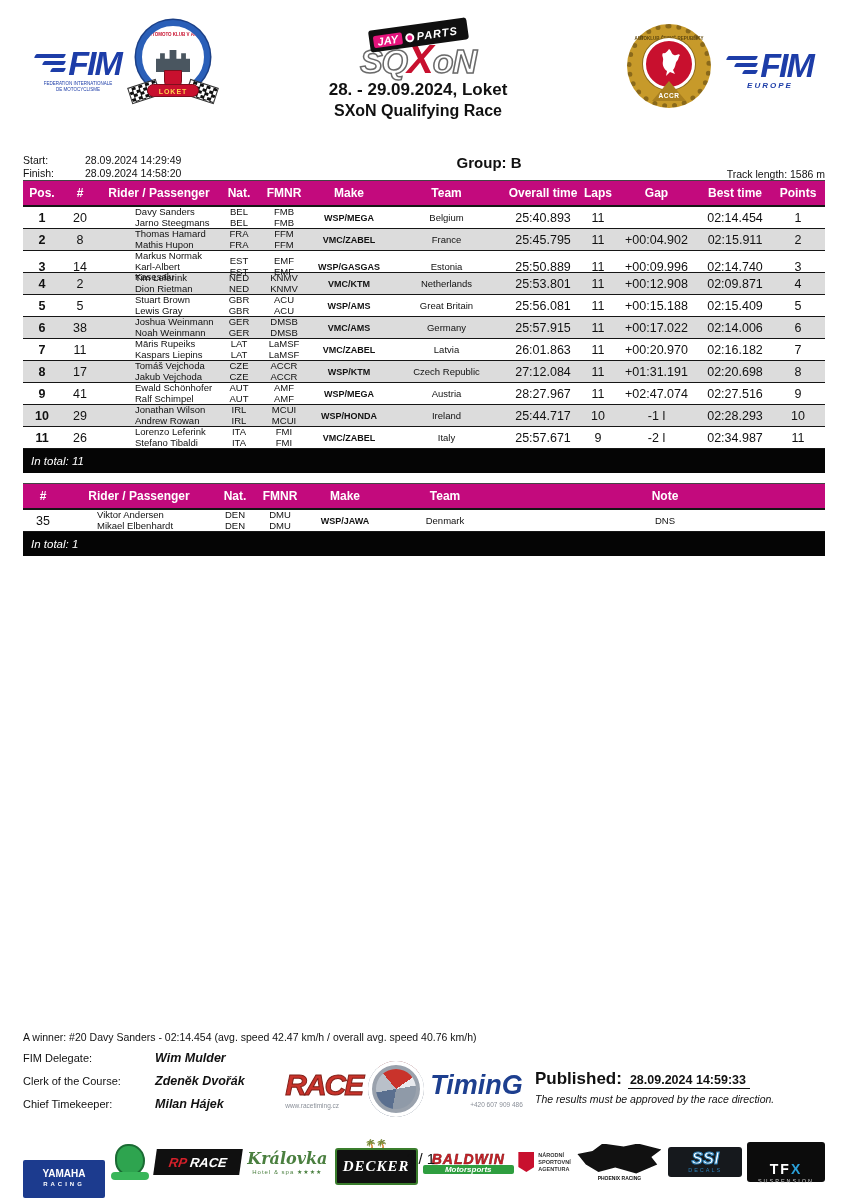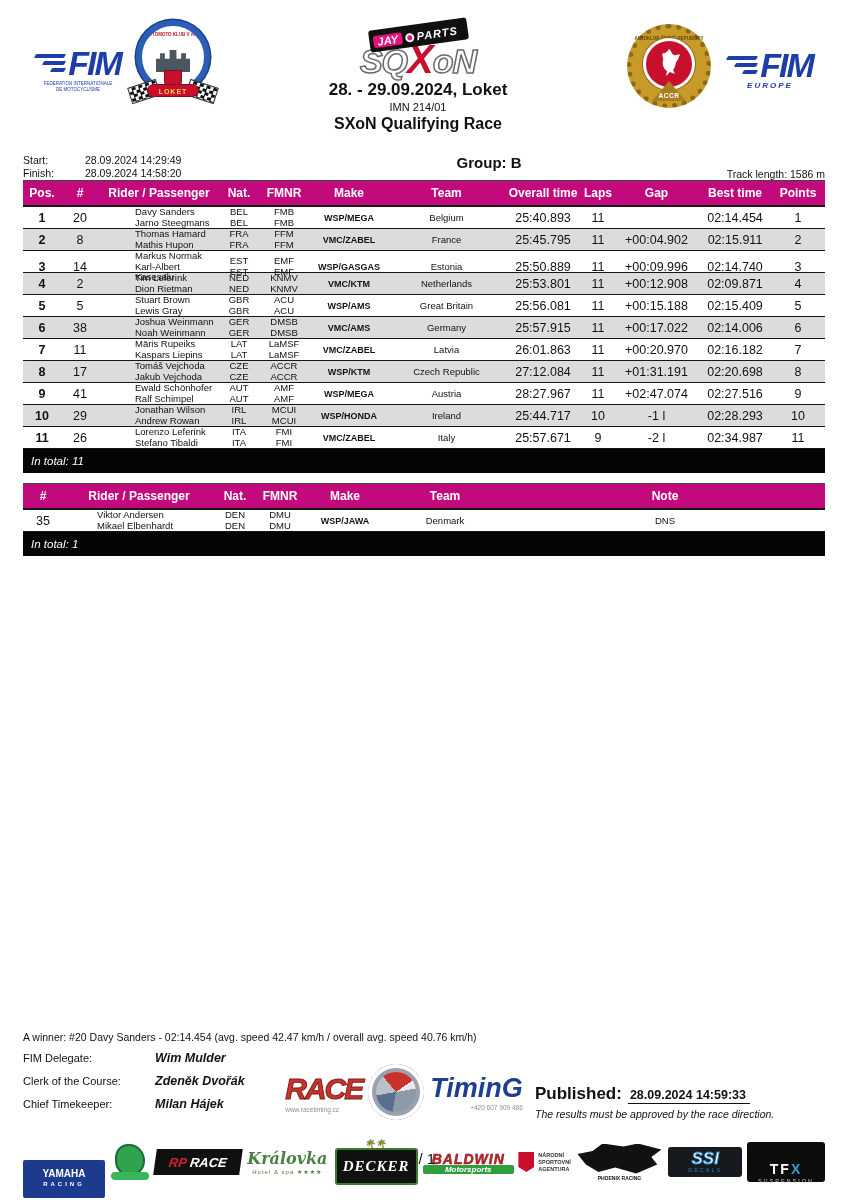--- a/index.html
+++ b/index.html
@@ -78,21 +78,21 @@
   .c.make { font-size:9px; font-weight:bold; }
   .c.team { font-size:9.5px; }
   .c.note { font-size:9.5px; }
   .totalbar { height:24px; background:#050505; color:#fff; font-style:italic; font-size:11.5px;
       display:flex; align-items:center; padding-left:8px; }
   .t2 { margin-top:10px; }
 
   
   .footer { margin-top:auto; }
   .winner { font-size:10.5px; margin-bottom:8px; }
-  .officials-row { display:flex; align-items:flex-end; }
+  .officials-row { display:flex; align-items:center; }
   .officials { width:250px; }
   .off-line { display:grid; grid-template-columns:132px auto; margin-bottom:9px; align-items:baseline; }
   .off-label { font-size:11px; }
   .off-value { font-size:12.5px; font-weight:bold; font-style:italic; }
   .rt-logo { flex:1; display:flex; align-items:center; justify-content:center; padding-top:6px; }
   .rt-race { font-size:30px; font-weight:bold; font-style:italic; color:#c9332b; letter-spacing:-2px;
       -webkit-text-stroke:1px #7d1d16; }
   .rt-circle { width:56px; height:56px; border-radius:50%; margin:0 6px;
       background:conic-gradient(from -40deg, #c9332b 0 95deg, #e8eaee 95deg 120deg, #8f9aa8 120deg 230deg, #5a6f8f 230deg 300deg, #b9c0c9 300deg 360deg);
       box-shadow:inset 0 0 0 4px #fff, inset 0 0 0 8px #9aa2ad; }
@@ -175,21 +175,20 @@
     <div class="hdr-center">
       <div class="jp-logo">
         <span class="jp-banner">
           <span class="jp-jay">JAY</span><span class="jp-ring"></span><span class="jp-parts">PARTS</span>
         </span>
         <div class="sqxon">
           <span class="sq">SQ</span><span class="x">X</span><span class="on">oN</span>
         </div>
       </div>
       <div class="evt-date">28. - 29.09.2024, Loket</div>
-      <div class="evt-imn">IMN 214/01</div>
       <div class="evt-title">SXoN Qualifying Race</div>
     </div>
 
     <div class="badge accr">
       <div class="accr-gear">
         <div class="accr-ringtext">AUTOKLUB ČESKÉ REPUBLIKY</div>
         <div class="accr-red">
           <svg width="30" height="34" viewBox="0 0 30 34">
               <path d="M15 2 C18 4 17 7 20 8 C23 9 24 6 26 8 C24 10 25 12 23 14 C21 16 22 20 19 23 L21 27 L16 25 L12 29 L13 24 C10 22 8 18 9 14 C10 10 7 9 9 6 C11 7 13 5 15 2 Z" fill="#fff"></path>
             </svg>

